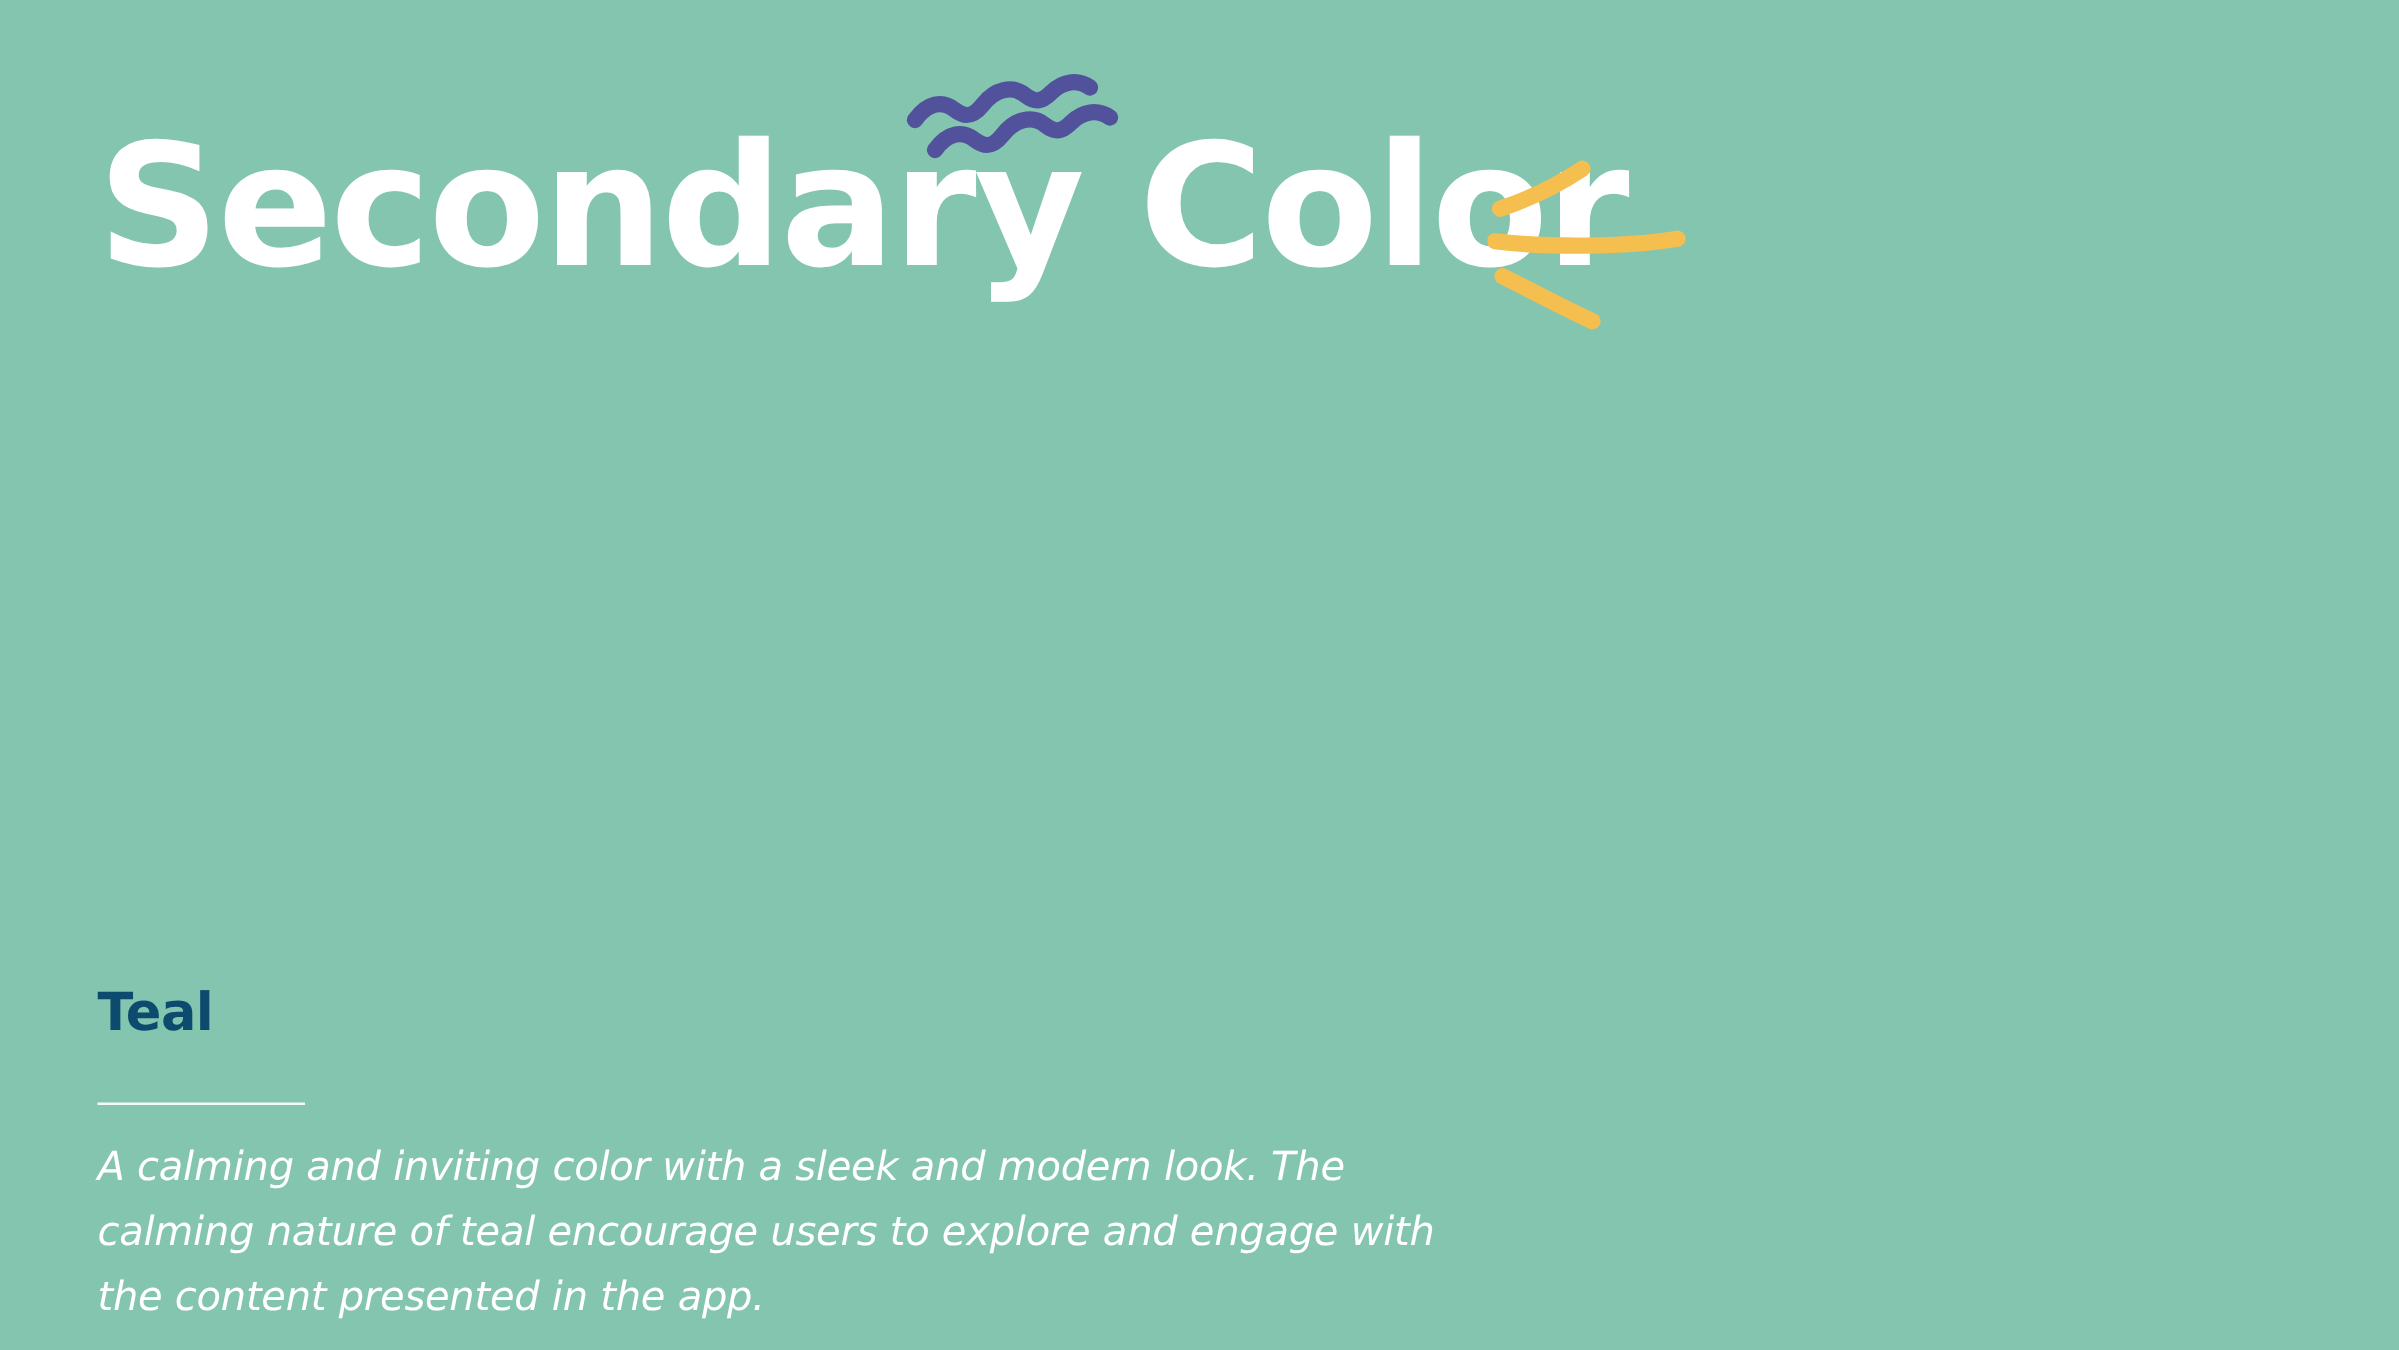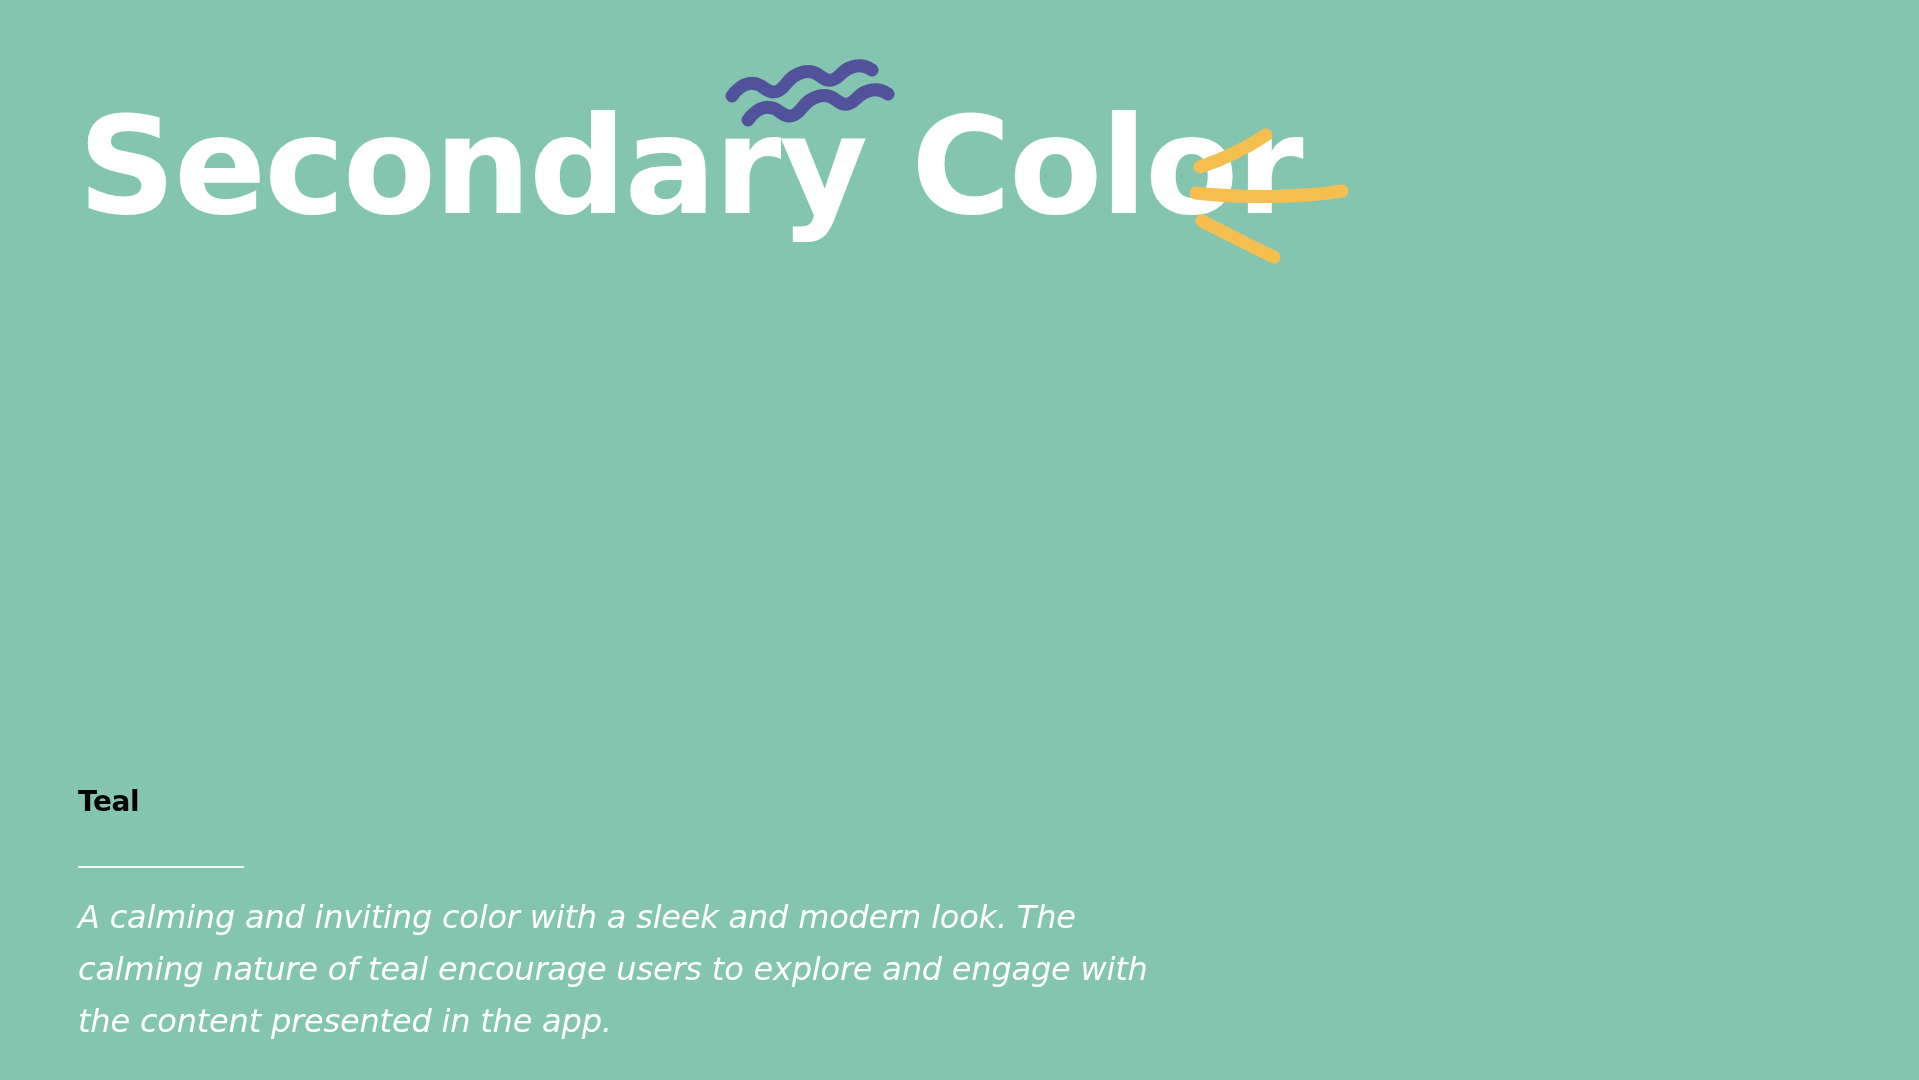--- a/index.html
+++ b/index.html
@@ -70,23 +70,23 @@
   
   .caption-block {
     position: absolute;
     left: 78px;
     top: 786px;
     width: 1400px;
   }
 
   .caption-title {
     font-family: "DejaVu Sans", "Liberation Sans", sans-serif;
-    font-size: 28px;
+    font-size: 42px;
     font-weight: 700;
-    color: #000000;
+    color: #0c4a6e;
     letter-spacing: -0.4px;
     line-height: 1.15;
   }
 
   .caption-rule {
     margin-top: 48px;
     width: 166px;
     height: 2px;
     background: #ffffff;
     opacity: 0.92;

